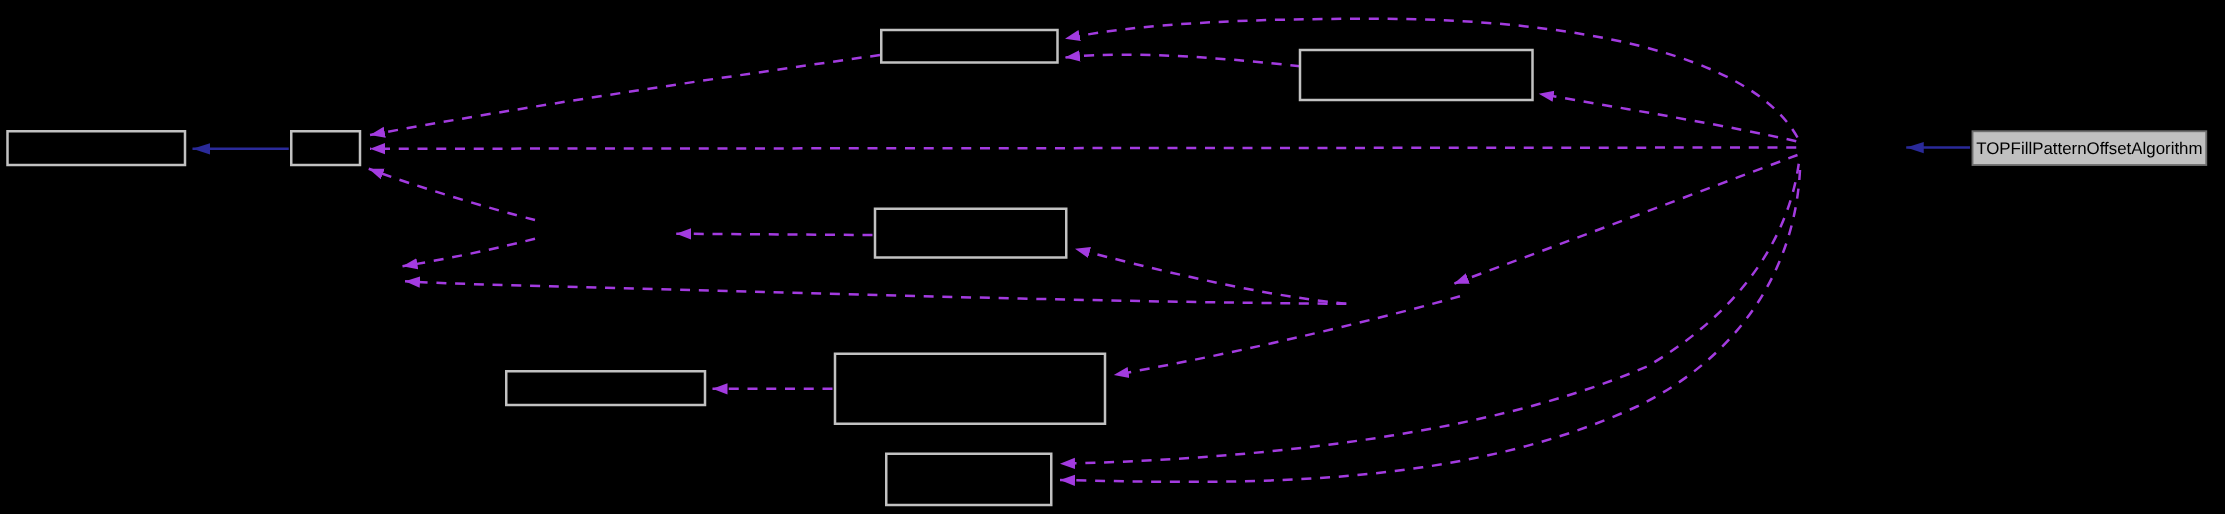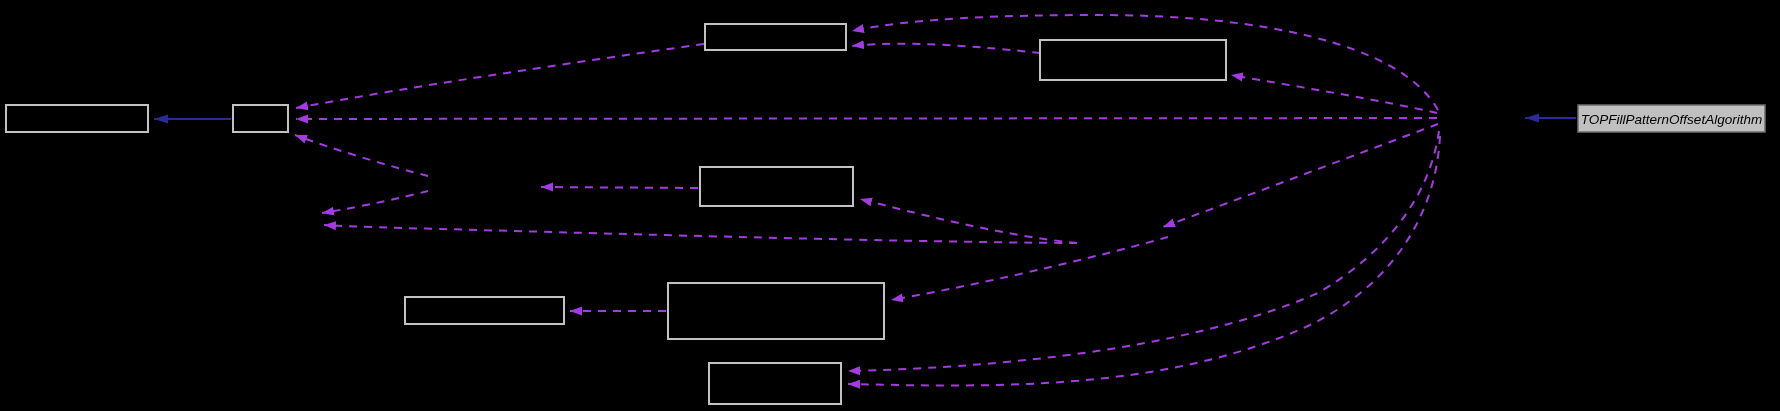--- a/index.html
+++ b/index.html
@@ -33,21 +33,21 @@
     stroke-width: 2;
   }
   .main-node-label {
     font-size: 13.5px;
     text-anchor: middle;
   }
 </style>
 </head>
 <body style="background: rgb(0, 0, 0);">
 
-<div id="stage" style="background: rgb(0, 0, 0); font-style: italic;">
+<div id="stage" style="background: rgb(0, 0, 0);">
   <svg id="graph" viewBox="0 0 1780 411" xmlns="http://www.w3.org/2000/svg">
     <defs>
       <marker id="arrow-usage" markerUnits="userSpaceOnUse" markerWidth="14" markerHeight="12" refX="12" refY="5" orient="auto">
         <path d="M0,0.5 L12,5 L0,9.5 Z" fill="#a33be0"></path>
       </marker>
       <marker id="arrow-inheritance" markerUnits="userSpaceOnUse" markerWidth="16" markerHeight="12" refX="14" refY="5" orient="auto">
         <path d="M0,0.5 L14,5 L0,9.5 Z" fill="#2a2a9a"></path>
       </marker>
     </defs>
     <g id="edges-layer">

